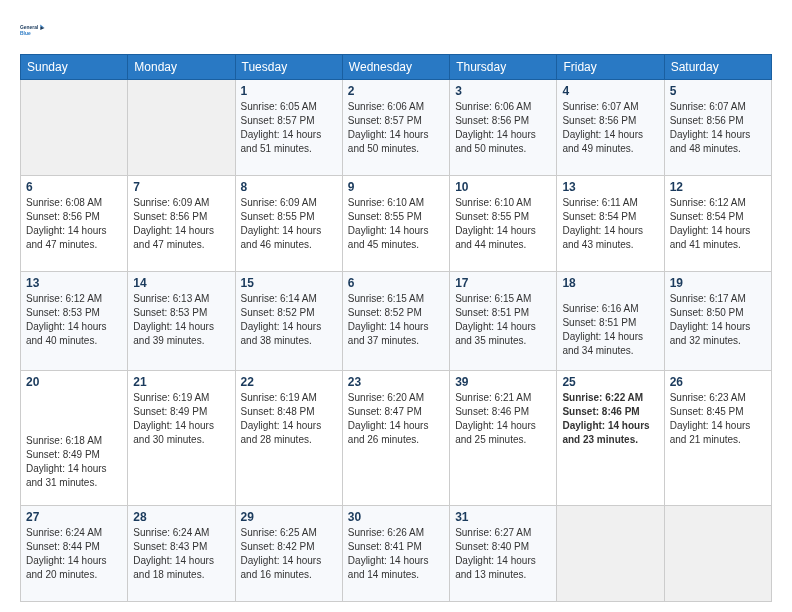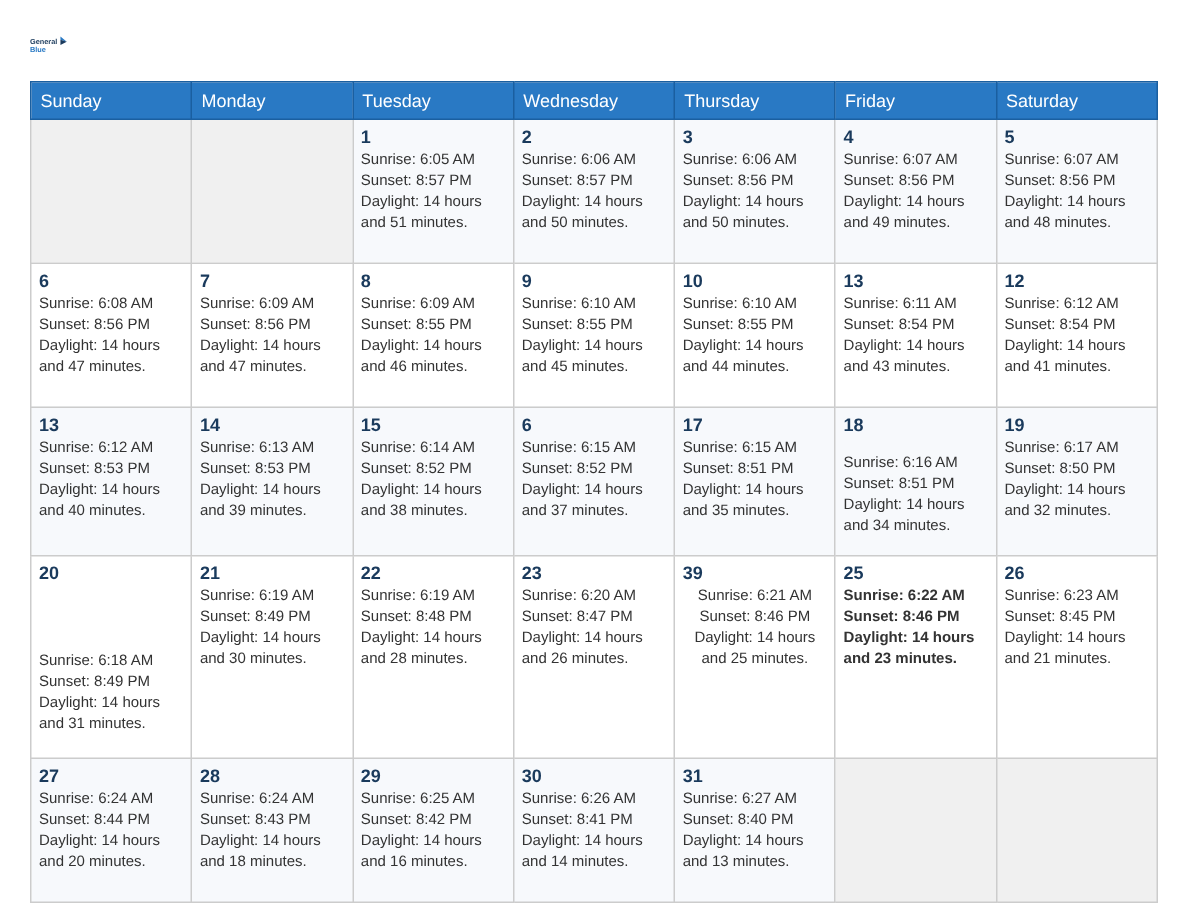--- a/index.html
+++ b/index.html
@@ -270,21 +270,21 @@
 Daylight: 14 hours and 28 minutes.</div>
           </td>
           <td>
             <div class="day-num">23</div>
             <div class="day-info" style="white-space: pre-line;">Sunrise: 6:20 AM
 Sunset: 8:47 PM
 Daylight: 14 hours and 26 minutes.</div>
           </td>
           <td>
             <div class="day-num">39</div>
-            <div class="day-info" style="white-space: pre-line; text-align: center;">Sunrise: 6:21 AM
+            <div class="day-info" style="white-space: pre-line;">Sunrise: 6:21 AM
 Sunset: 8:46 PM
 Daylight: 14 hours and 25 minutes.</div>
           </td>
           <td>
             <div class="day-num">25</div>
             <div class="day-info" style="white-space: pre-line; font-weight: bold;">Sunrise: 6:22 AM
 Sunset: 8:46 PM
 Daylight: 14 hours and 23 minutes.</div>
           </td>
           <td>

